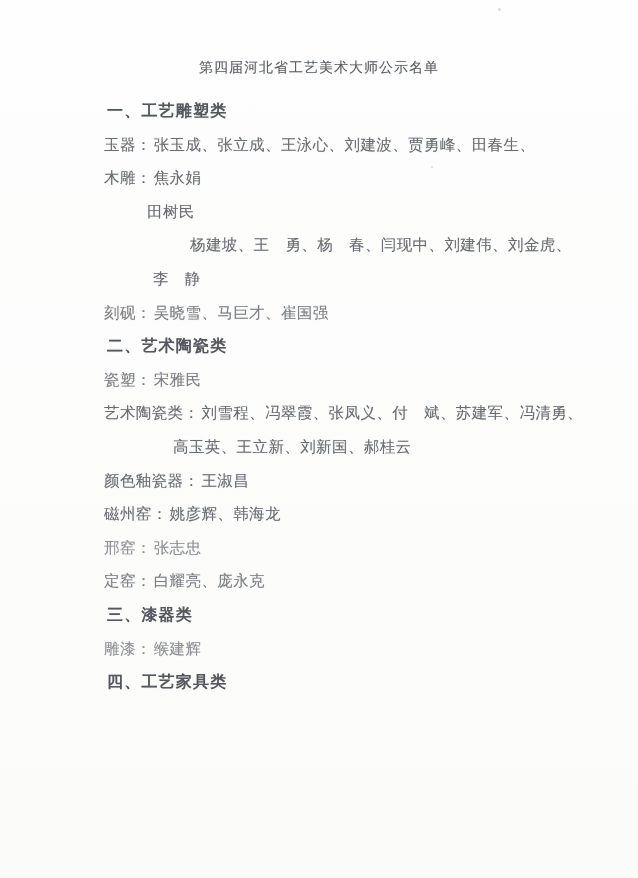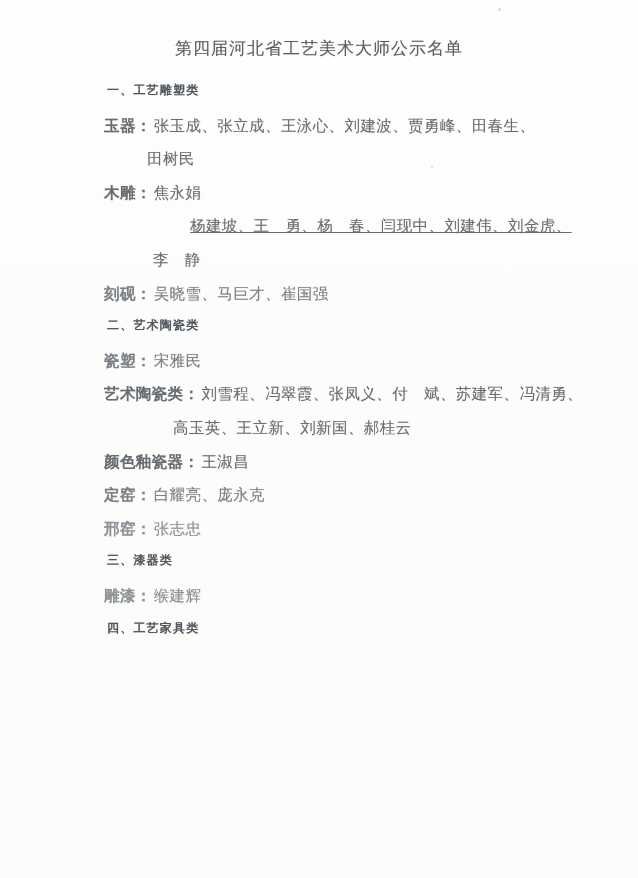--- a/index.html
+++ b/index.html
@@ -10,23 +10,23 @@
   .page {
     position: relative;
     width: 638px;
     height: 878px;
     overflow: hidden;
     background: linear-gradient(180deg, #fefefe 0%, #fcfcfb 60%, #fbfbfa 100%);
     font-family: "Liberation Serif", "DejaVu Serif", serif;
     color: #686d72;
   }
   .doc-title {
-    padding-top: 36px;
+    padding-top: 55px;
     text-align: center;
-    font-size: 17px;
+    font-size: 14px;
     line-height: 25px;
     letter-spacing: 1px;
     color: #5a5f66;
     text-shadow: 0 0 1px rgba(130,135,140,0.45);
     white-space: pre;
   }
   .content {
     margin-top: 14px;
     padding-left: 104px;
     padding-right: 40px;
@@ -36,28 +36,27 @@
   }
   .line {
     line-height: 33.6px;
     white-space: pre;
   }
   .heading {
     font-weight: bold;
     color: #53585e;
     letter-spacing: 1.2px;
     padding-left: 3px;
-    font-size: 12px;
-    font-family: Liberation Mono, monospace;
+    font-size: 16px;
   }
-  .label { margin-right: 2px; font-weight: bold; }
+  .label { margin-right: 2px; }
   .ind-43 { padding-left: 43px; }
   .ind-49 { padding-left: 49px; }
   .ind-69 { padding-left: 69px; }
-  .ind-86 { padding-left: 86px; text-decoration: underline; }
+  .ind-86 { padding-left: 86px; }
   .tone-mid   { color: #7b8085; }
   .tone-faint { color: #8d9296; }
   .speckle {
     position: absolute;
     border-radius: 50%;
     background: #d9dadb;
   }
   .speckle-1 { left: 498px; top: 8px;  width: 3px; height: 3px; }
   .speckle-2 { left: 431px; top: 166px; width: 2px; height: 2px; }
 </style>
@@ -68,42 +67,43 @@
   <div class="speckle speckle-1"></div>
   <div class="speckle speckle-2"></div>
 
   <div class="doc-title">第四届河北省工艺美术大师公示名单</div>
 
   <div class="content">
 
     <div class="line heading">一、工艺雕塑类</div>
 
     <div class="line"><span class="label">玉器：</span><span>张玉成、张立成、王泳心、刘建波、贾勇峰、田春生、</span></div>
+    <div class="line"><span class="label">木雕：</span><span>焦永娟</span></div>
+
     <div class="line ind-43"><span>田树民</span></div>
-
-    <div class="line"><span class="label">木雕：</span><span>焦永娟</span></div>
 
     <div class="line ind-86"><span>杨建坡、王　勇、杨　春、闫现中、刘建伟、刘金虎、</span></div>
     <div class="line ind-49"><span>李　静</span></div>
 
     <div class="line tone-mid"><span class="label">刻砚：</span><span>吴晓雪、马巨才、崔国强</span></div>
 
     <div class="line heading">二、艺术陶瓷类</div>
 
     <div class="line tone-mid"><span class="label">瓷塑：</span><span>宋雅民</span></div>
 
     <div class="line"><span class="label">艺术陶瓷类：</span><span>刘雪程、冯翠霞、张凤义、付　斌、苏建军、冯清勇、</span></div>
     <div class="line ind-69"><span>高玉英、王立新、刘新国、郝桂云</span></div>
 
     <div class="line"><span class="label">颜色釉瓷器：</span><span>王淑昌</span></div>
 
+    <div class="line"><span class="label">磁州窑：</span><span>姚彦辉、韩海龙</span></div>
+
+    <div class="line tone-faint"><span class="label">邢窑：</span><span>张志忠</span></div>
 
     <div class="line tone-mid"><span class="label">定窑：</span><span>白耀亮、庞永克</span></div>
-
-    <div class="line tone-faint"><span class="label">邢窑：</span><span>张志忠</span></div>
 
 
     <div class="line heading">三、漆器类</div>
 
     <div class="line tone-faint"><span class="label">雕漆：</span><span>缑建辉</span></div>
 
     <div class="line heading">四、工艺家具类</div>
 
   </div>
 </div>

